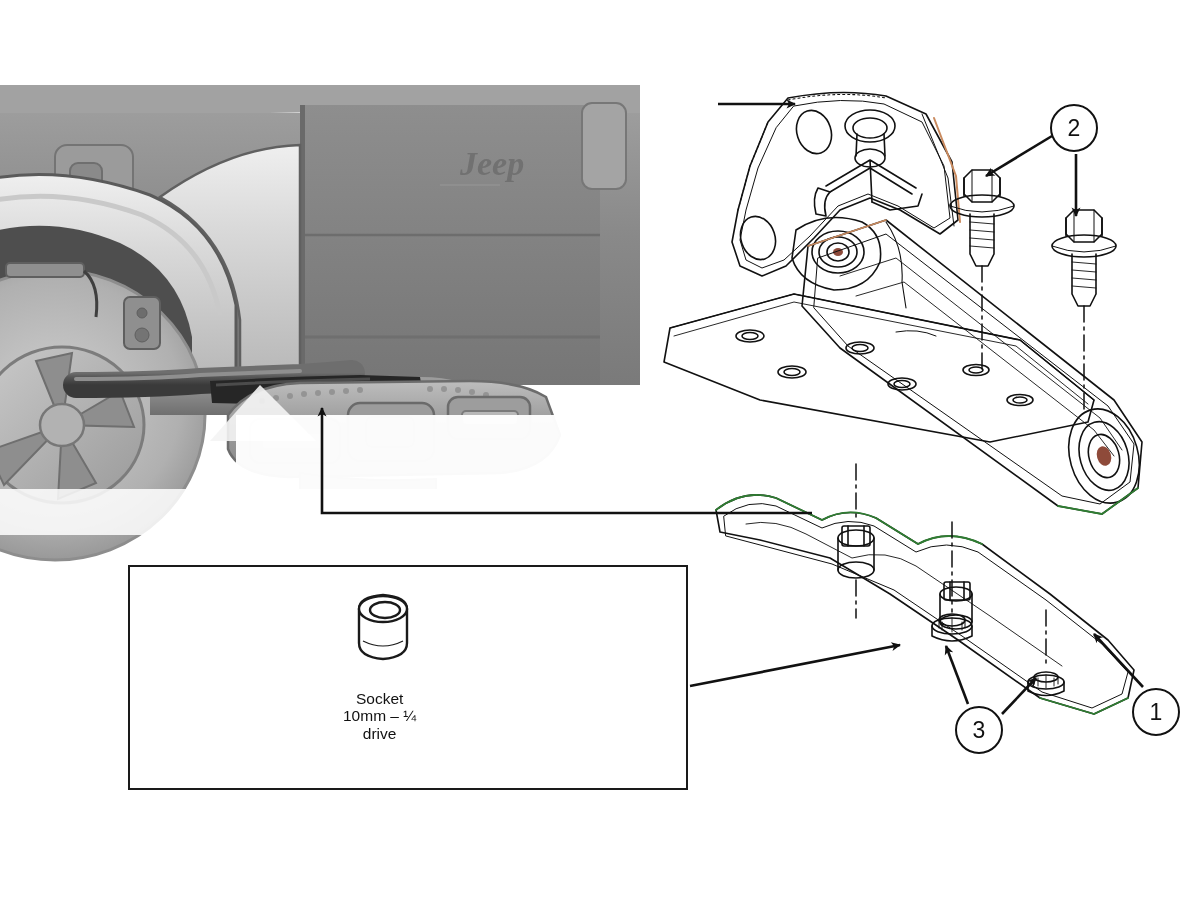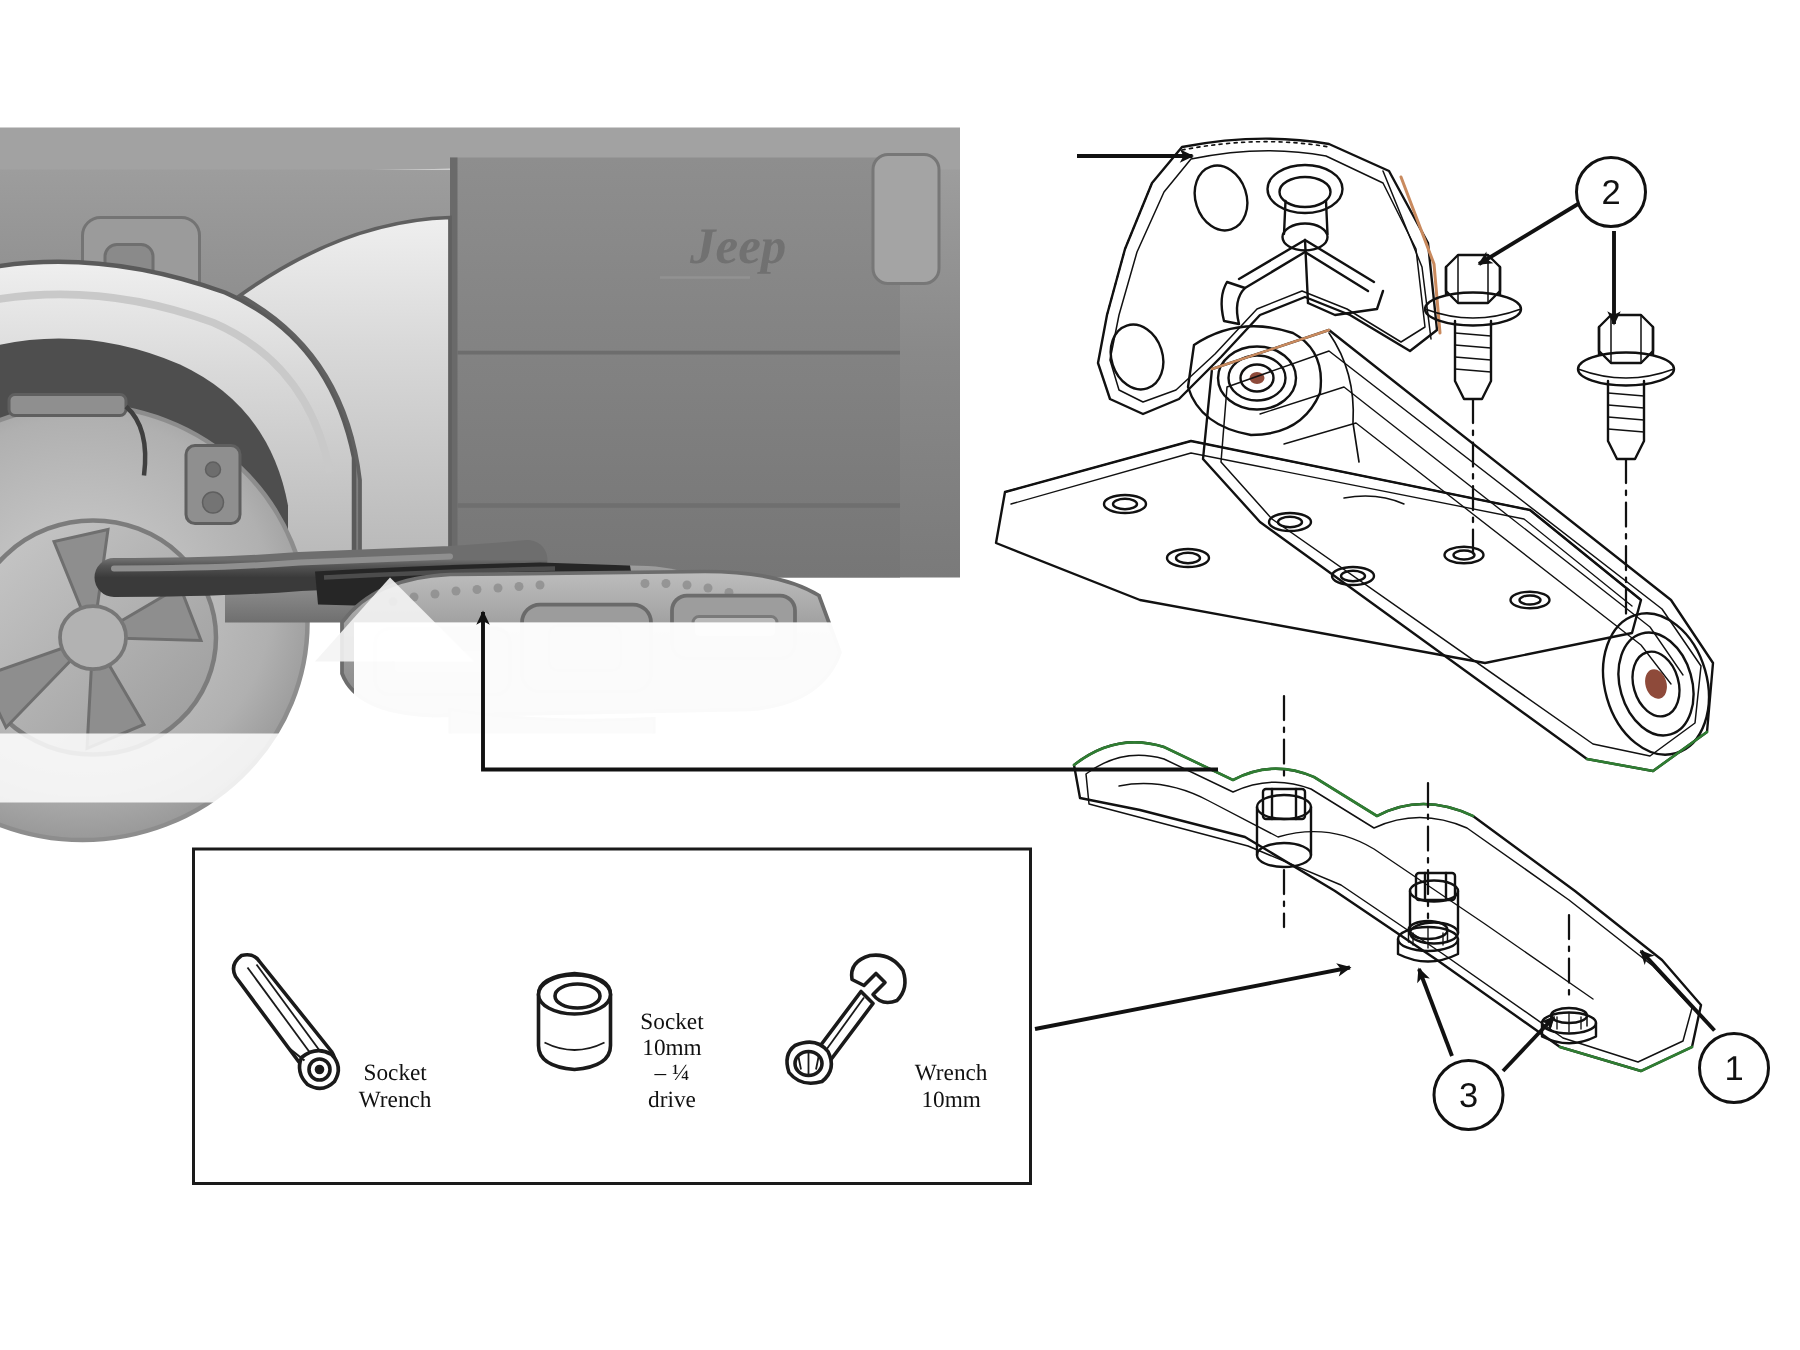--- a/index.html
+++ b/index.html
@@ -38,25 +38,24 @@
     left: 0; top: 10px;
     width: 100%;
     height: 165px;
     display: flex;
     justify-content: space-around;
     align-items: flex-end;
   }
   .tool-cell {
     width: 130px;
     display: flex;
-    flex-direction: row;
-    align-items: flex-end;
+    flex-direction: column;
+    align-items: flex-start;
     justify-content: flex-end;
     height: 100%;
-    font-family: Liberation Serif, serif;
   }
   .tool-art {
     height: 115px;
     display: flex;
     align-items: center;
     justify-content: center;
   }
   .tool-label {
     font-size: 15.5px;
     color: #111111;
@@ -440,67 +439,35 @@
     <span>2</span>
   </div>
   <div class="abs callout" id="callout-3">
     <span>3</span>
   </div>
 
   <div class="abs" id="tools-box">
     <div class="tools-row">
 
 
-      <div class="tool-cell">
-        <div class="tool-art">
-          <svg width="92" height="112" viewBox="0 0 92 112">
-            <g fill="#ffffff" stroke="#1a1a1a" stroke-width="2.4" stroke-linejoin="round">
-              <path d="M14 8 Q6 14 10 22 L56 84 Q62 92 72 88 Q80 82 74 72 L26 12 Q22 6 14 8 Z"></path>
-              <path d="M18 16 L62 76" stroke-width="1.2"></path>
-              <path d="M24 14 L68 74" stroke-width="1.2"></path>
-              <path d="M54 76 Q64 68 74 74 Q82 82 76 92 Q68 100 58 94 Q50 86 54 76 Z"></path>
-              <circle cx="66" cy="84" r="7"></circle>
-              <circle cx="66" cy="84" r="3.2" fill="#1a1a1a" stroke="none"></circle>
-              <path d="M46 70 L56 78" stroke-width="1.4"></path>
-            </g>
-          </svg>
-        </div>
-        <div class="tool-label">Socket Wrench</div>
-      </div>
 
       <div class="tool-cell">
         <div class="tool-art">
           <svg width="80" height="92" viewBox="0 0 80 92">
             <g fill="#ffffff" stroke="#1a1a1a" stroke-width="2.4" stroke-linejoin="round">
               <path d="M16 24 Q16 12 40 10 Q64 12 64 24 L64 58 Q64 72 40 74 Q16 72 16 58 Z"></path>
               <ellipse cx="40" cy="24" rx="24" ry="13"></ellipse>
               <ellipse cx="42" cy="25" rx="15" ry="8"></ellipse>
               <path d="M20 56 Q40 66 60 56" stroke-width="1.2"></path>
             </g>
           </svg>
         </div>
         <div class="tool-label">Socket
 10mm – ¼
 drive</div>
       </div>
 
-      <div class="tool-cell">
-        <div class="tool-art">
-          <svg width="92" height="112" viewBox="0 0 92 112">
-            <g fill="#ffffff" stroke="#1a1a1a" stroke-width="2.4" stroke-linejoin="round">
-              <path d="M62 8 Q48 12 50 24 L58 28 L66 20 L72 26 L64 34 Q70 42 80 38 Q88 30 84 18 Q76 6 62 8 Z"></path>
-              <path d="M56 32 L26 72 L34 80 L64 40 Z"></path>
-              <path d="M58 36 L32 72" stroke-width="1.2"></path>
-              <path d="M12 68 Q26 62 34 72 Q40 84 30 92 Q16 96 8 86 Q4 74 12 68 Z"></path>
-              <ellipse cx="21" cy="80" rx="9" ry="8"></ellipse>
-              <path d="M14 74 L16 84 M21 72 L21 88 M28 74 L26 84" stroke-width="1.2"></path>
-            </g>
-          </svg>
-        </div>
-        <div class="tool-label">Wrench
-10mm</div>
-      </div>
 
     </div>
 
   </div>
 
 </div>
 
 </body></html>

